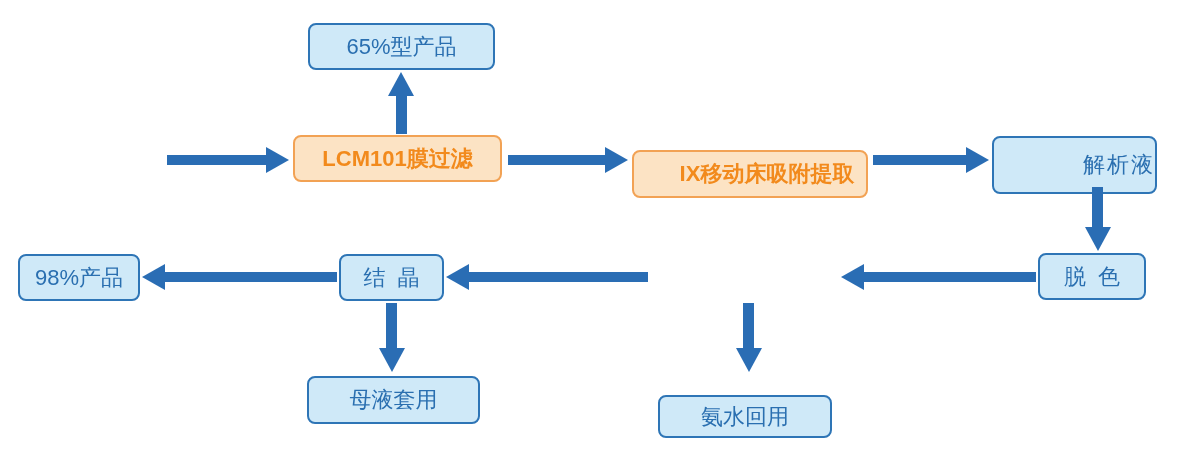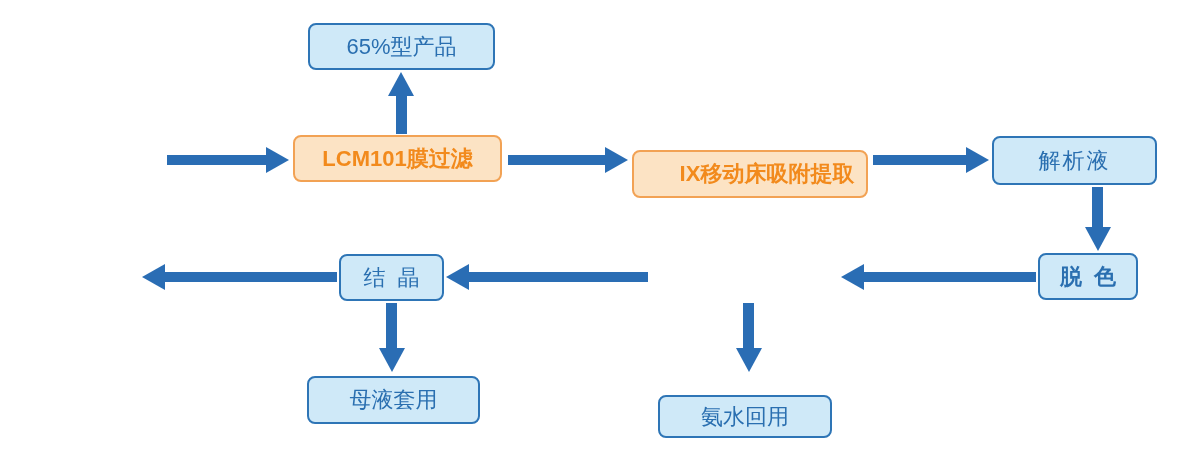--- a/index.html
+++ b/index.html
@@ -45,33 +45,36 @@
 
 
   <div class="node orange" style="left:293px; top:135px; width:209px; height:47px;">
     <span class="label">LCM101膜过滤</span>
   </div>
 
   <div class="node orange" style="left:632px; top:150px; width:236px; height:48px;padding-left:34px;">
     <span class="label">IX移动床吸附提取</span>
   </div>
 
-  <div class="node ls2" style="left:992px; top:136px; width:165px; height:49px;">
+  <div class="node ls2" style="left:992px; top:136px; width:165px; height:58px;justify-content:flex-end;">
     <span class="label">解析液</span>
   </div>
 
-  <div class="node" style="left:1038px; top:253px; width:100px; height:47px;font-weight:bold;">
+  <div class="node" style="left:1038px; top:253px; width:108px; height:47px;">
     <span class="label">脱  色</span>
   </div>
 
 
   <div class="node" style="left:339px; top:254px; width:105px; height:47px;">
     <span class="label">结  晶</span>
   </div>
 
+  <div class="node" style="left:18px; top:254px; width:122px; height:47px;">
+    <span class="label">98%产品</span>
+  </div>
 
   <div class="node" style="left:307px; top:376px; width:173px; height:48px;">
     <span class="label">母液套用</span>
   </div>
 
   <div class="node" style="left:658px; top:375px; width:174px; height:43px;margin-top:20px;">
     <span class="label">氨水回用</span>
   </div>
 
   <div class="shaft" style="left:167px; top:155px; width:100px; height:10px;"></div>

